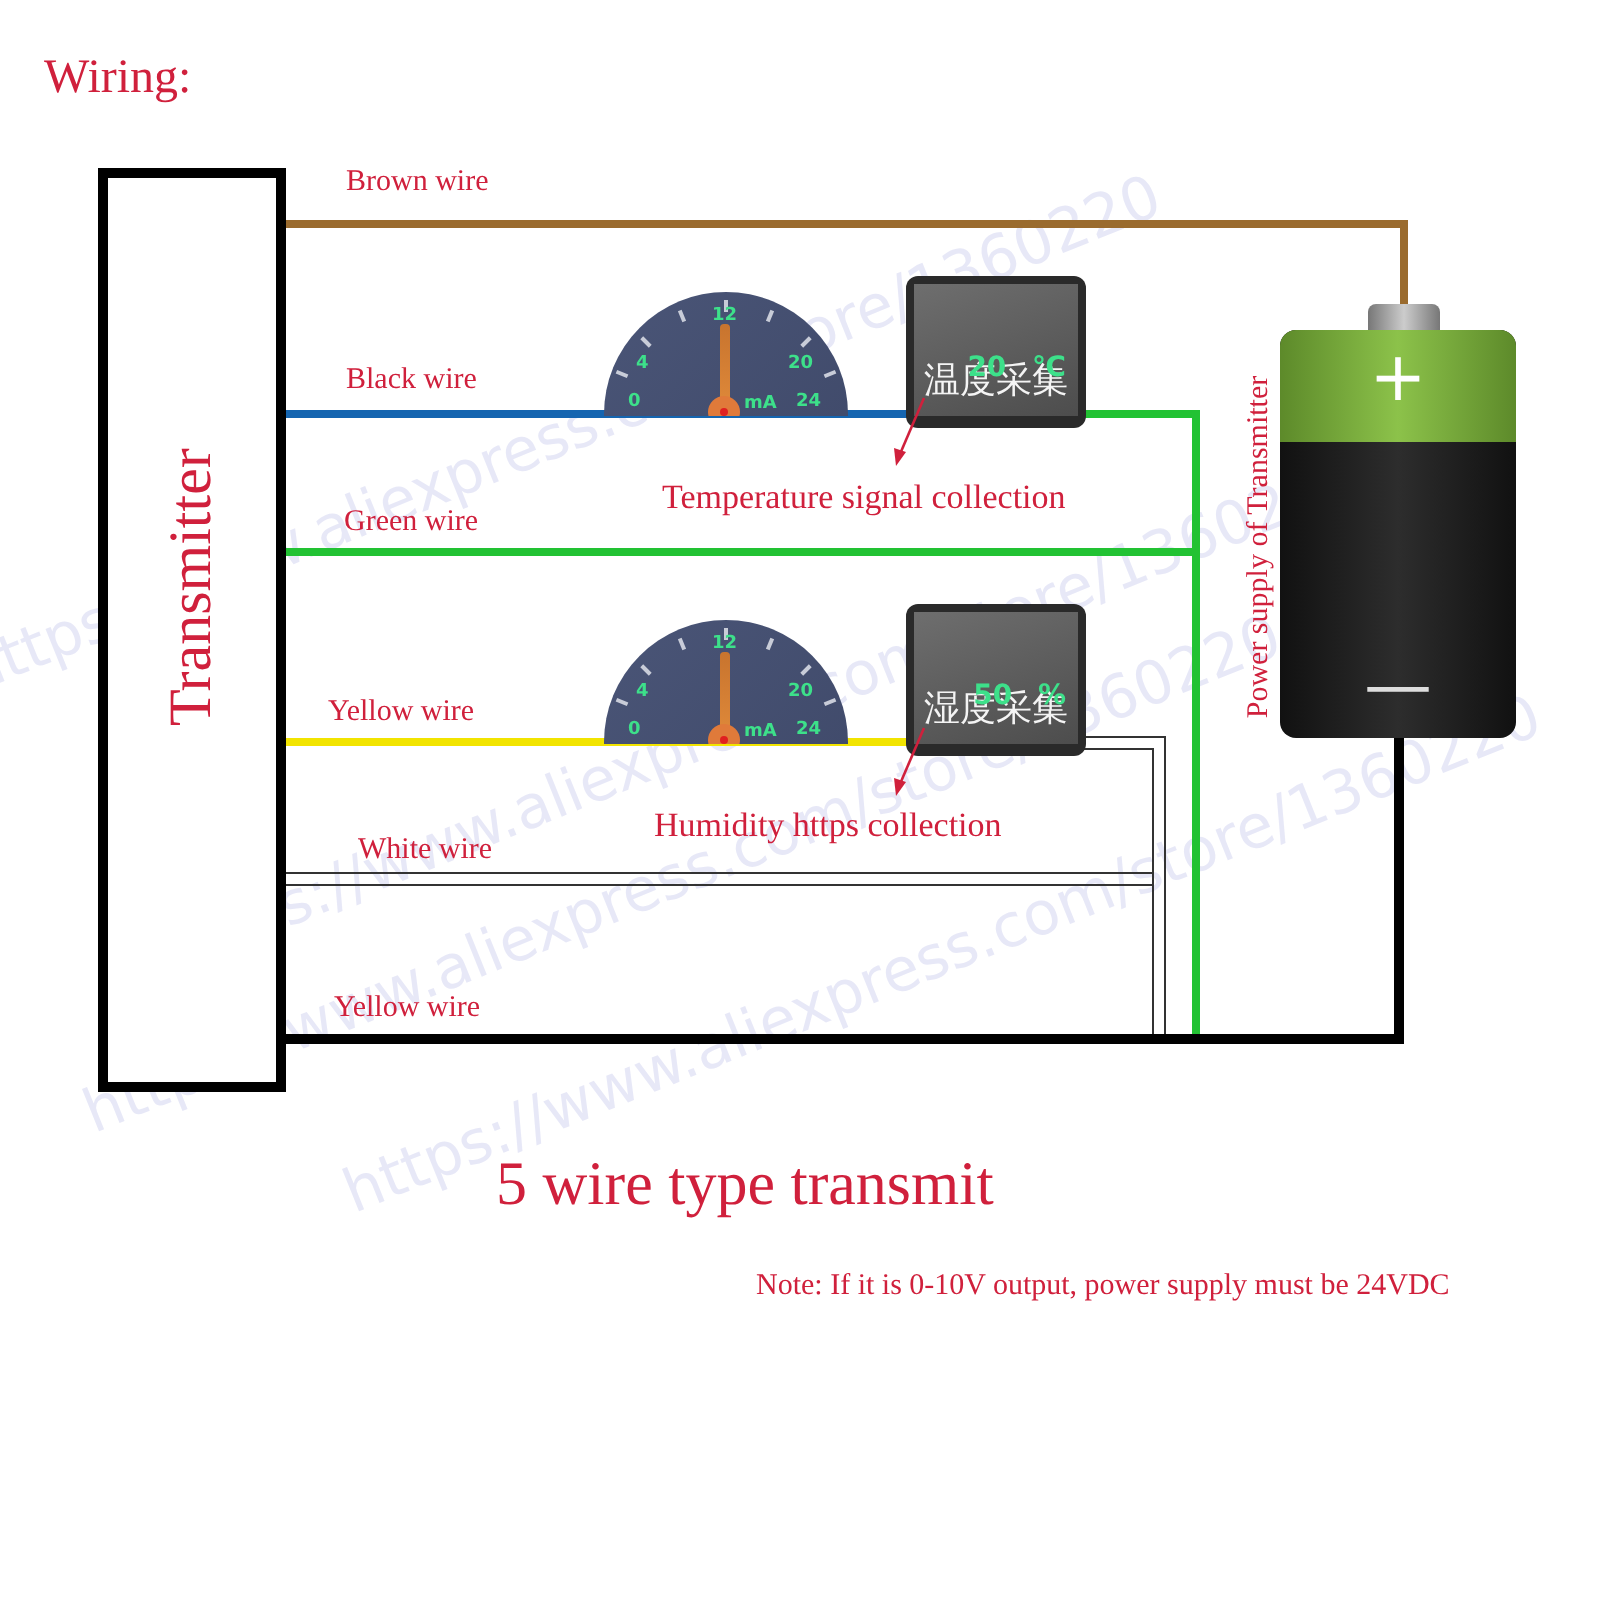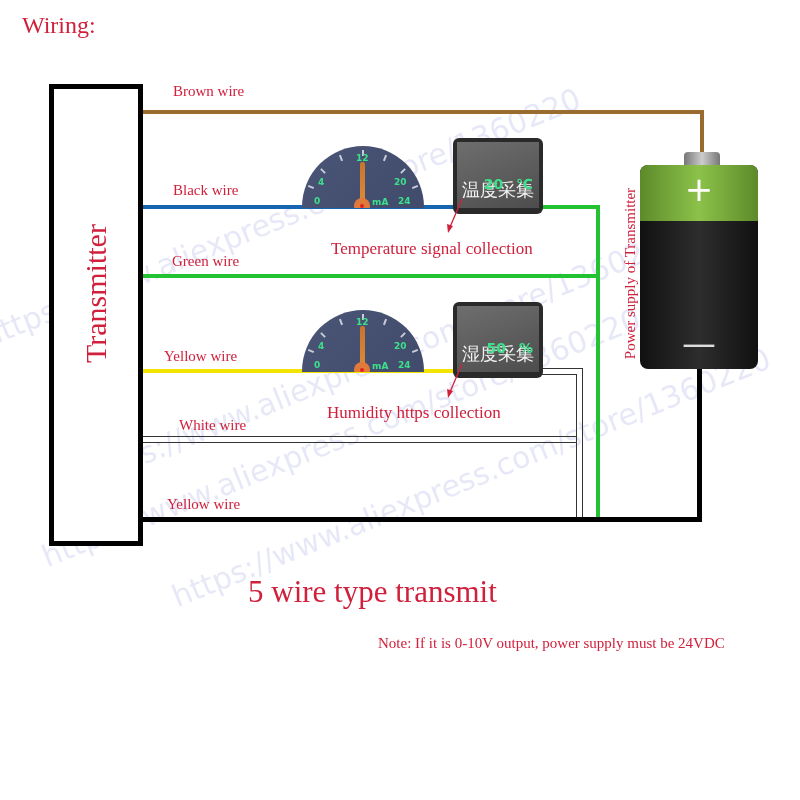--- a/index.html
+++ b/index.html
@@ -1,19 +1,19 @@
 <!DOCTYPE html>
 <html><head>
 <meta charset="utf-8">
 <style>
   html, body { margin:0; padding:0; background:#ffffff; }
   body { width:800px; height:800px; position:relative; overflow:hidden; font-family:"Liberation Serif", serif; }
   .abs { position:absolute; }
   .red { color:#d0203c; }
-  #heading { left:22px; top:12px; font-size:24px; }
+  #heading { left:22px; top:26px; font-size:24px; }
   .wire-label { font-size:15px; white-space:nowrap; }
   #transmitter-box { left:49px; top:84px; width:84px; height:452px; border:5px solid #000; background:#fff; }
   #transmitter-label { left:50px; top:300px; width:92px; transform-origin:center; transform:rotate(-90deg); text-align:center; font-size:30px; white-space:nowrap; }
   .wire { position:absolute; }
   .gauge { position:absolute; width:122px; height:62px; overflow:hidden; }
   .gauge-face { position:absolute; left:0; top:0; width:122px; height:122px; border-radius:50%; background:linear-gradient(135deg,#4a5577,#3e4868); }
   .gnum { position:absolute; font-family:"DejaVu Sans", sans-serif; font-weight:bold; font-size:9px; color:#3de08a; }
   .tick { position:absolute; width:2px; height:6px; background:#c8ccd8; }
   .needle { position:absolute; left:58px; top:16px; width:5px; height:44px; background:linear-gradient(#c8742e,#e08a3a); border-radius:2px 2px 0 0; }
   .hub { position:absolute; left:52px; top:52px; width:16px; height:16px; border-radius:50%; background:#e07a3a; }

